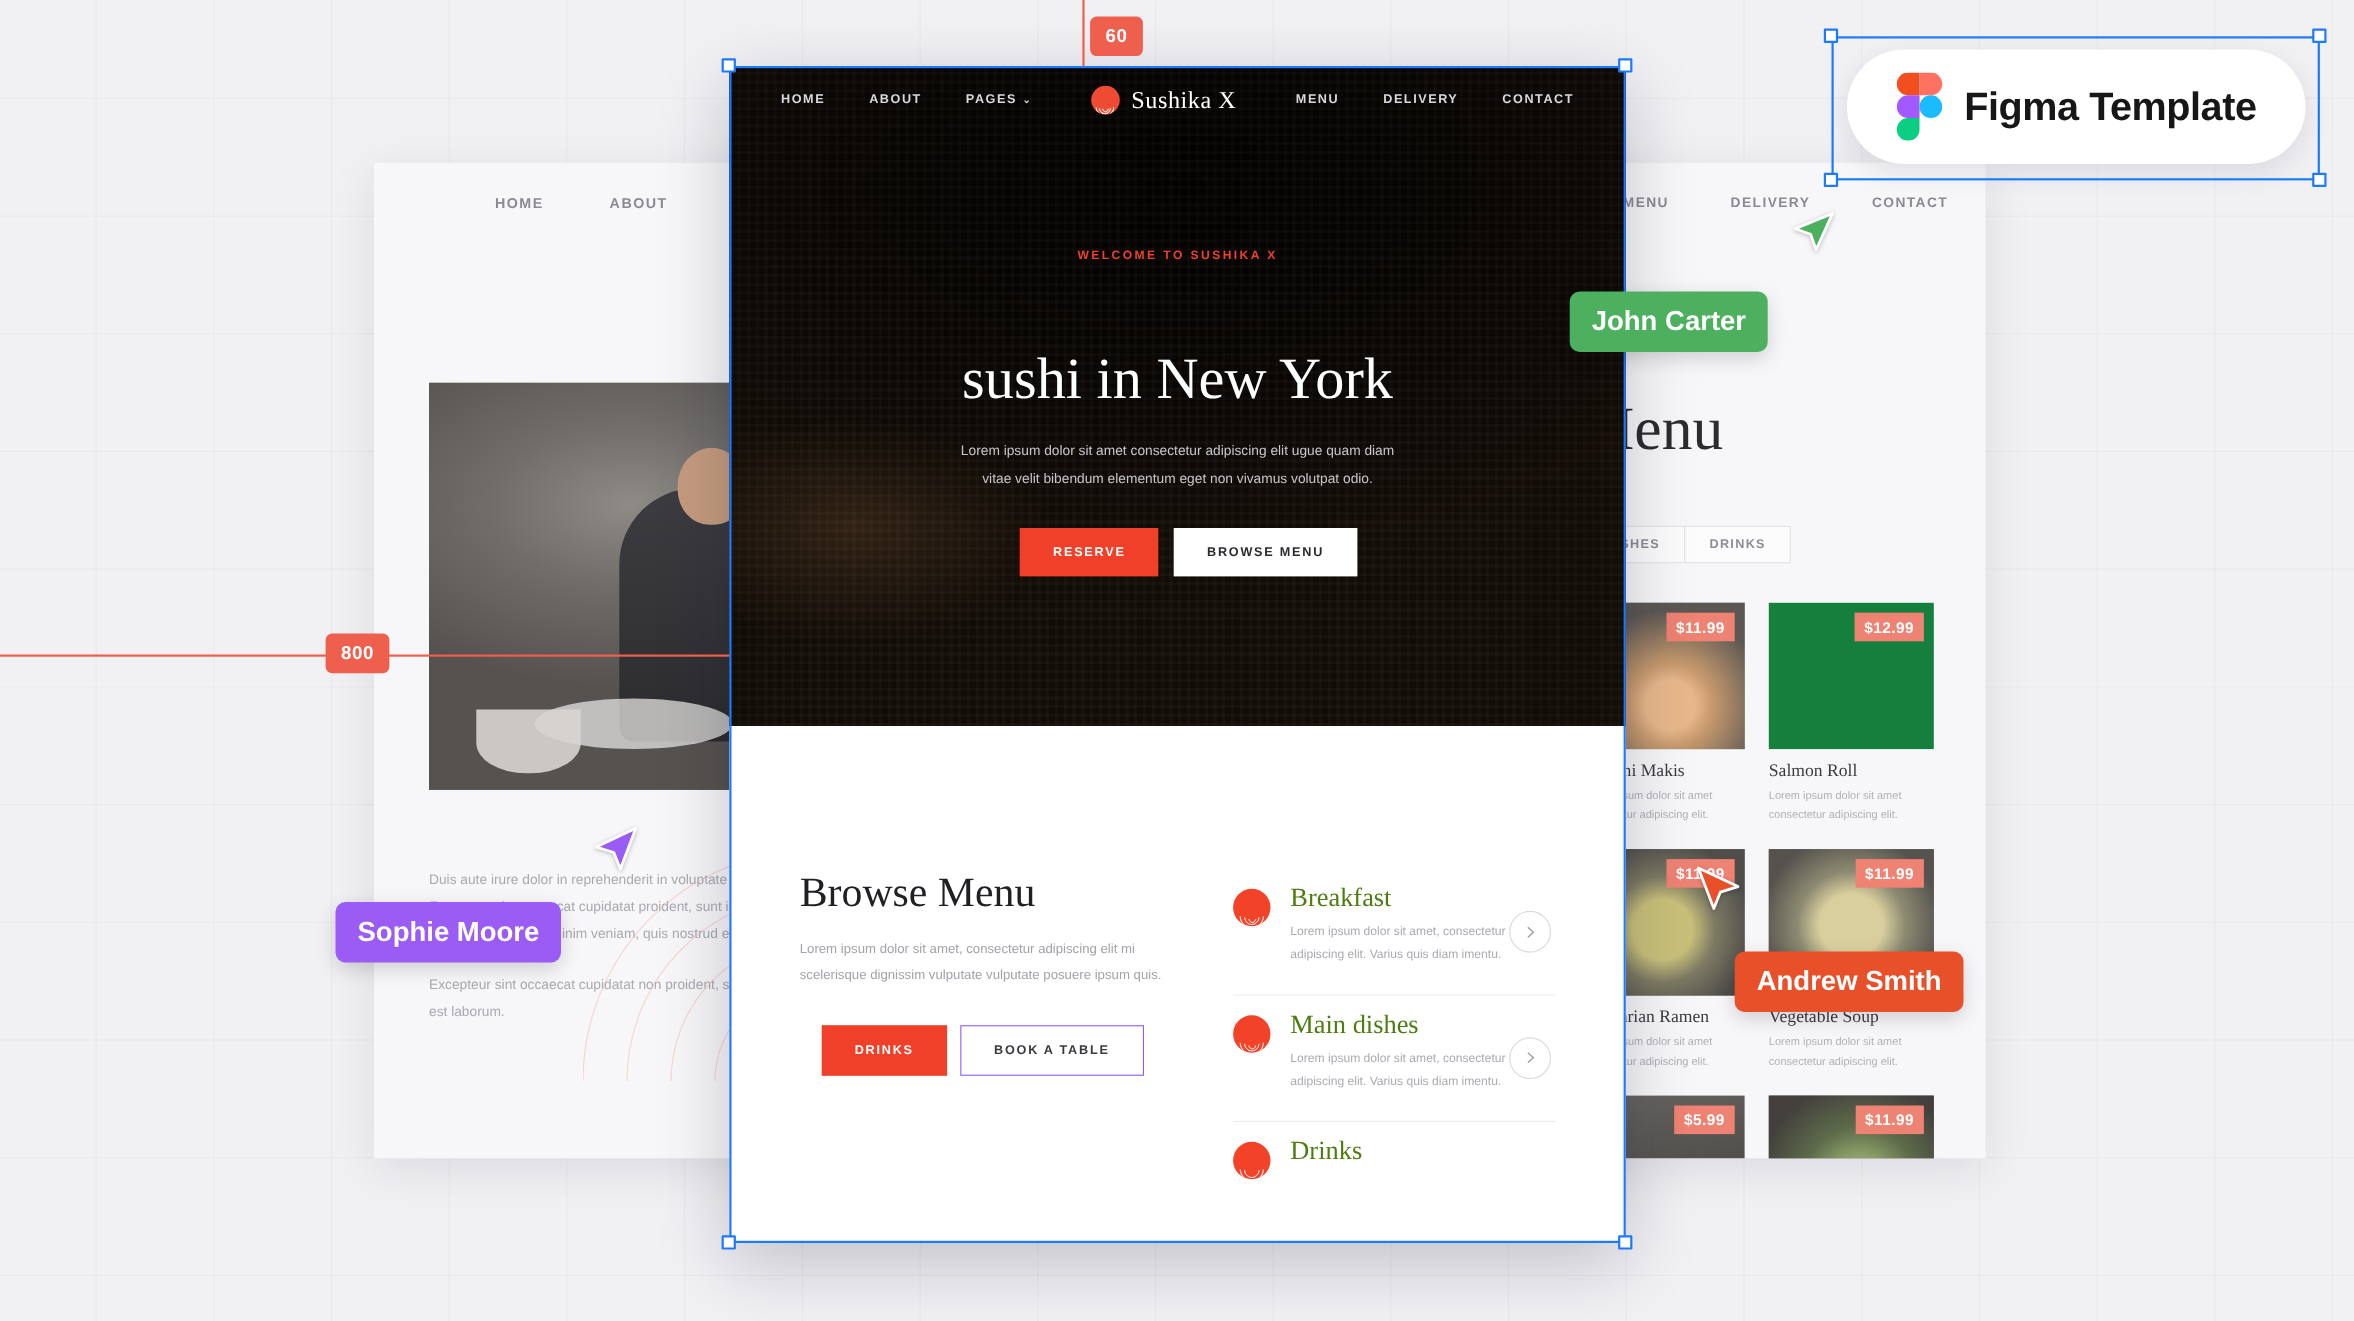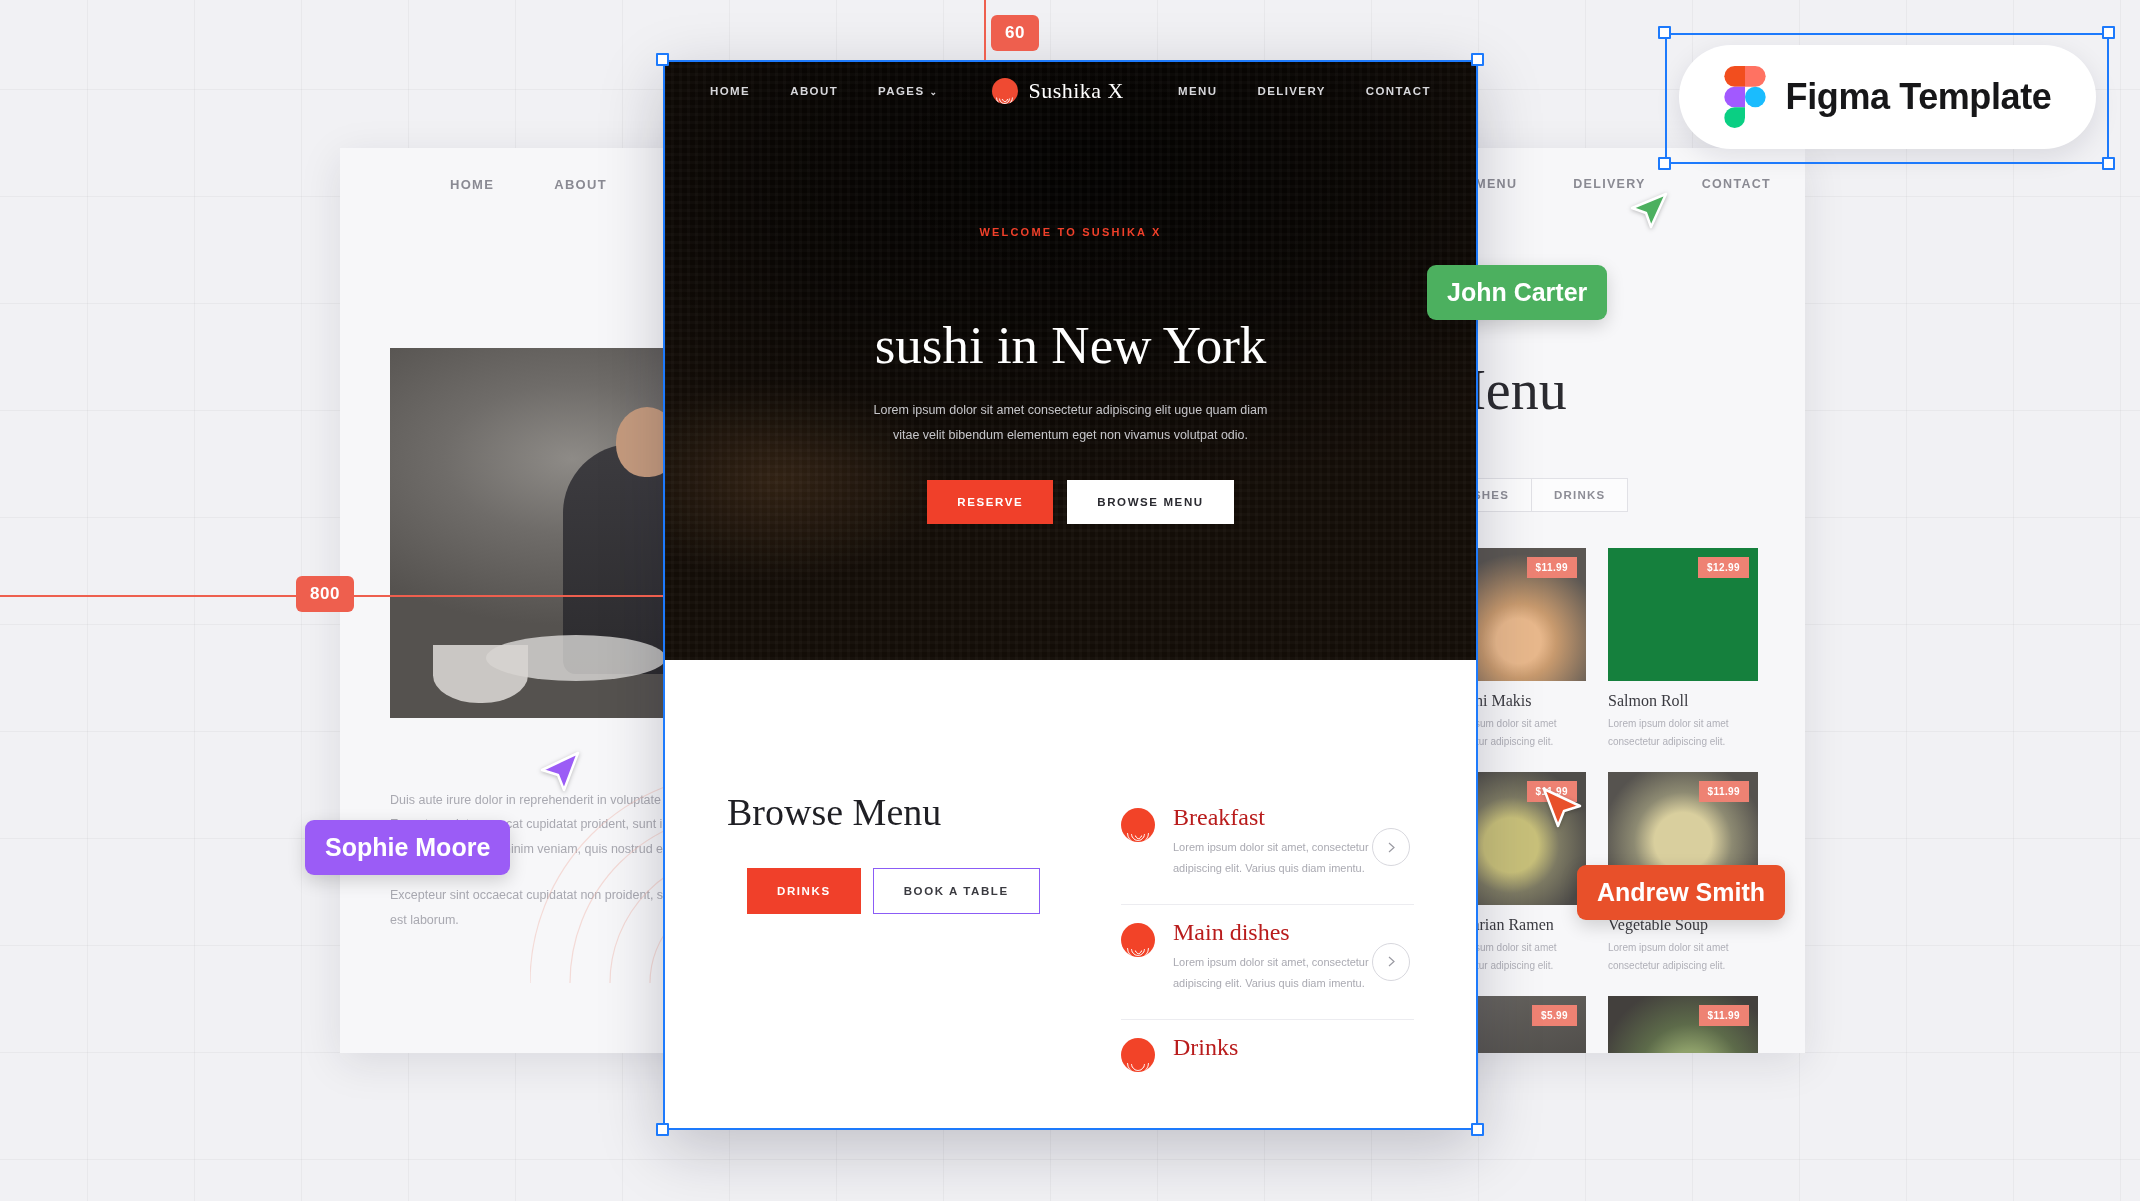--- a/index.html
+++ b/index.html
@@ -95,21 +95,21 @@
     position:absolute; left: 236px; top: 400px;
     display:grid; grid-template-columns: 150px 150px; gap: 22px 22px;
   }
   .dish-card { width: 150px; }
   .dish-img {
     position:relative; width: 150px; height: 133px; overflow:hidden;
     background:#15803d;
   }
   .dish-price {
     position:absolute; right: 9px; top: 9px;
-    background:#ee8273; color:#fff; font-size: 10px; font-weight:700;
+    background:#ee8273; color:#fff; font-size: 14px; font-weight:700;
     padding: 5px 9px; letter-spacing:.4px;
   }
   .dish-name {
     font-family:"Liberation Serif", serif; font-size: 16px;
     color:#3a3a40; margin-top: 11px;
   }
   .dish-desc { font-size: 10px; line-height:1.75; color:#b0b0b8; margin-top:5px; }
 
   
   .food-makis  { background: radial-gradient(circle at 55% 70%, #e8b88c 0 18%, #c89a6e 30%, #5b5753 70%), #6d6a66; }
@@ -200,21 +200,21 @@
     font-family:"Liberation Serif", serif; font-size: 38px; color:#1f1f24; font-weight: 400;
   }
   .browse-p { font-size: 12px; line-height: 2; color:#a2a2aa; margin-top: 16px; }
   .browse-btns { margin-top: 34px; display:flex; gap: 12px; }
   .browse-right { flex: 1; }
   .cat-row {
     display:flex; align-items:flex-start; gap: 18px;
     padding: 14px 0 24px 0; border-bottom: 1px solid #ececf0; position:relative;
   }
   .cat-row:last-child { border-bottom: none; }
-  .cat-title { font-family:"Liberation Serif", serif; font-size: 24px; color:#b91c1c; }
+  .cat-title { font-family:"Liberation Serif", serif; font-size: 24px; color:#4d7c0f; }
   .cat-desc { font-size: 11px; line-height: 1.95; color:#aaaab2; margin-top: 6px; width: 240px; }
   .cat-arrow {
     position:absolute; right: 4px; top: 38px;
     width: 38px; height: 38px; border-radius:50%; border:1px solid #d8d8de;
     display:flex; align-items:center; justify-content:center; color:#9a9aa2; font-size: 13px;
   }
 
   
   .sel-box {
     position: absolute; border: 2px solid #1d7afc; pointer-events: none;
@@ -394,20 +394,24 @@
 
     <div class="scroll-circle">
       <svg width="16" height="10" viewBox="0 0 16 10">
         <path d="M1 1 L8 8 L15 1" stroke="#fff" stroke-width="1.4" fill="none"></path>
       </svg>
     </div>
 
     <div class="browse">
       <div class="browse-left">
         <h2 class="browse-h2">Browse Menu</h2>
+        <p class="browse-p">
+          <span>Lorem ipsum dolor sit amet, consectetur adipiscing elit mi</span><br>
+          <span>scelerisque dignissim vulputate vulputate posuere ipsum quis.</span>
+        </p>
         <div class="browse-btns">
           <button class="btn btn-primary">DRINKS</button>
           <button class="btn btn-outline">BOOK A TABLE</button>
         </div>
       </div>
 
       <div class="browse-right">
         <div class="cat-row">
           <span class="sun-logo" style="width:34px;height:34px;background:#f24328;overflow:hidden;flex:none;margin-top:4px;">
             <span class="ring" style="width:22px;height:22px;left:6px;top:14px;transform:rotate(45deg);"></span>

